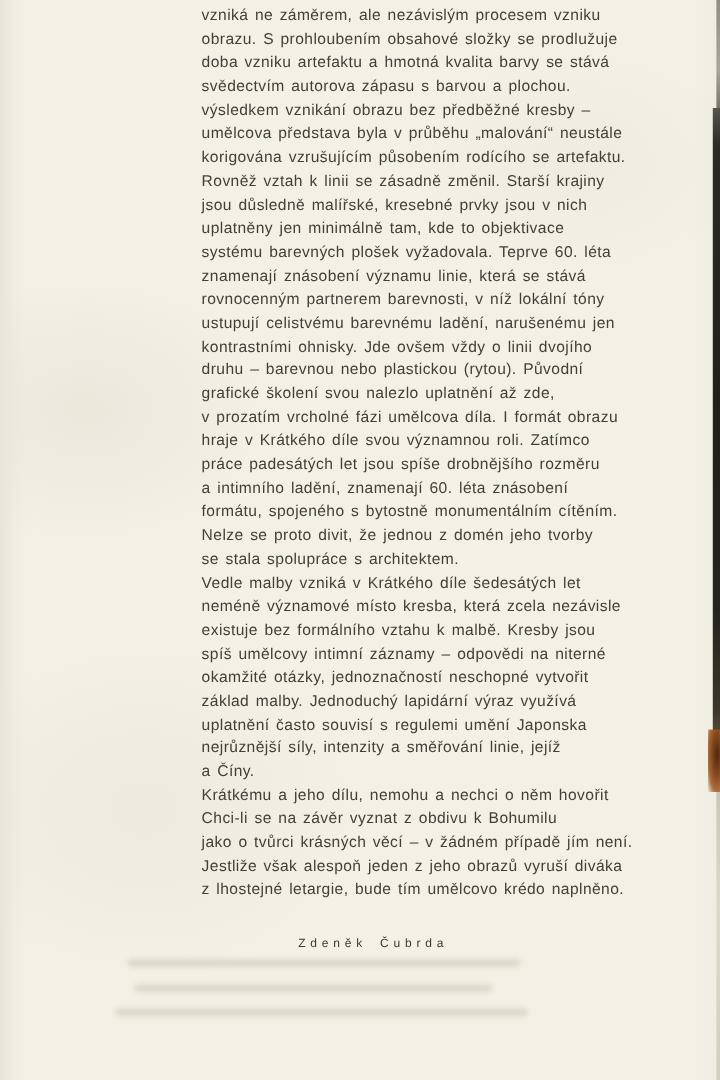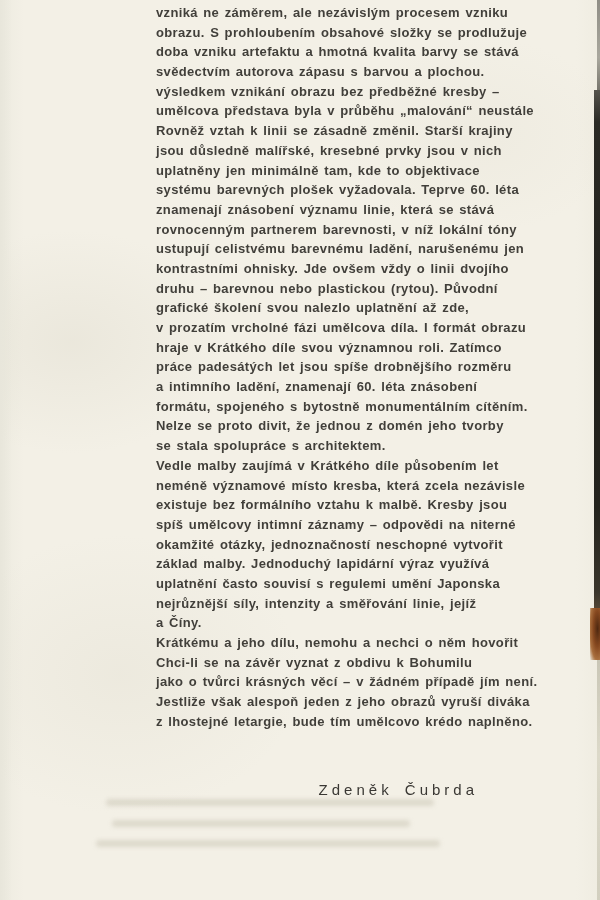--- a/index.html
+++ b/index.html
@@ -21,38 +21,37 @@
     content: "";
     position: absolute; inset: 0;
     background:
       radial-gradient(220px 160px at 12% 38%, rgba(210,206,190,0.25), rgba(210,206,190,0) 70%),
       radial-gradient(260px 200px at 20% 75%, rgba(214,210,194,0.22), rgba(214,210,194,0) 70%),
       radial-gradient(200px 140px at 80% 15%, rgba(218,214,198,0.18), rgba(218,214,198,0) 70%);
     pointer-events: none;
   }
   .text-block {
     position: absolute;
-    left: 156px; top: 3px;
+    left: 168px; top: 3px;
     color: #413f3a;
     font-size: 13px;
     line-height: 19.7px;
     letter-spacing: 0.35px;
     word-spacing: 1.5px;
     white-space: nowrap;
     z-index: 3;
-    font-weight: bold;
   }
   .text-line { height: 19.7px; }
   .signature {
     position: absolute;
-    left: 168px; top: 781px;
+    left: 156px; top: 781px;
     width: 310px;
-    text-align: right;
+    text-align: center;
     color: #3a3834;
-    font-size: 15px;
+    font-size: 10px;
     letter-spacing: 4px;
     word-spacing: 4px;
     white-space: nowrap;
     z-index: 3;
   }
   
   .ghost {
     position: absolute;
     height: 7px;
     border-radius: 4px;
@@ -108,38 +107,39 @@
   <div class="ghost ghost-2"></div>
   <div class="ghost ghost-3"></div>
 
   <div class="text-block">
       <div class="text-line">vzniká ne záměrem, ale nezávislým procesem vzniku</div>
       <div class="text-line">obrazu. S prohloubením obsahové složky se prodlužuje</div>
       <div class="text-line">doba vzniku artefaktu a hmotná kvalita barvy se stává</div>
       <div class="text-line">svědectvím autorova zápasu s barvou a plochou.</div>
       <div class="text-line">výsledkem vznikání obrazu bez předběžné kresby –</div>
       <div class="text-line">umělcova představa byla v průběhu „malování“ neustále</div>
+      <div class="text-line">korigována vzrušujícím působením rodícího se artefaktu.</div>
       <div class="text-line">Rovněž vztah k linii se zásadně změnil. Starší krajiny</div>
       <div class="text-line">jsou důsledně malířské, kresebné prvky jsou v nich</div>
       <div class="text-line">uplatněny jen minimálně tam, kde to objektivace</div>
       <div class="text-line">systému barevných plošek vyžadovala. Teprve 60. léta</div>
       <div class="text-line">znamenají znásobení významu linie, která se stává</div>
       <div class="text-line">rovnocenným partnerem barevnosti, v níž lokální tóny</div>
       <div class="text-line">ustupují celistvému barevnému ladění, narušenému jen</div>
       <div class="text-line">kontrastními ohnisky. Jde ovšem vždy o linii dvojího</div>
       <div class="text-line">druhu – barevnou nebo plastickou (rytou). Původní</div>
       <div class="text-line">grafické školení svou nalezlo uplatnění až zde,</div>
       <div class="text-line">v prozatím vrcholné fázi umělcova díla. I formát obrazu</div>
       <div class="text-line">hraje v Krátkého díle svou významnou roli. Zatímco</div>
       <div class="text-line">práce padesátých let jsou spíše drobnějšího rozměru</div>
       <div class="text-line">a intimního ladění, znamenají 60. léta znásobení</div>
       <div class="text-line">formátu, spojeného s bytostně monumentálním cítěním.</div>
       <div class="text-line">Nelze se proto divit, že jednou z domén jeho tvorby</div>
       <div class="text-line">se stala spolupráce s architektem.</div>
-      <div class="text-line">Vedle malby zaujímá v Krátkého díle působením let</div>
+      <div class="text-line">Vedle malby vzniká v Krátkého díle šedesátých let</div>
       <div class="text-line">neméně významové místo kresba, která zcela nezávisle</div>
       <div class="text-line">existuje bez formálního vztahu k malbě. Kresby jsou</div>
       <div class="text-line">spíš umělcovy intimní záznamy – odpovědi na niterné</div>
       <div class="text-line">okamžité otázky, jednoznačností neschopné vytvořit</div>
       <div class="text-line">základ malby. Jednoduchý lapidární výraz využívá</div>
       <div class="text-line">uplatnění často souvisí s regulemi umění Japonska</div>
       <div class="text-line">nejrůznější síly, intenzity a směřování linie, jejíž</div>
       <div class="text-line">a Číny.</div>
       <div class="text-line">Krátkému a jeho dílu, nemohu a nechci o něm hovořit</div>
       <div class="text-line">Chci-li se na závěr vyznat z obdivu k Bohumilu</div>

